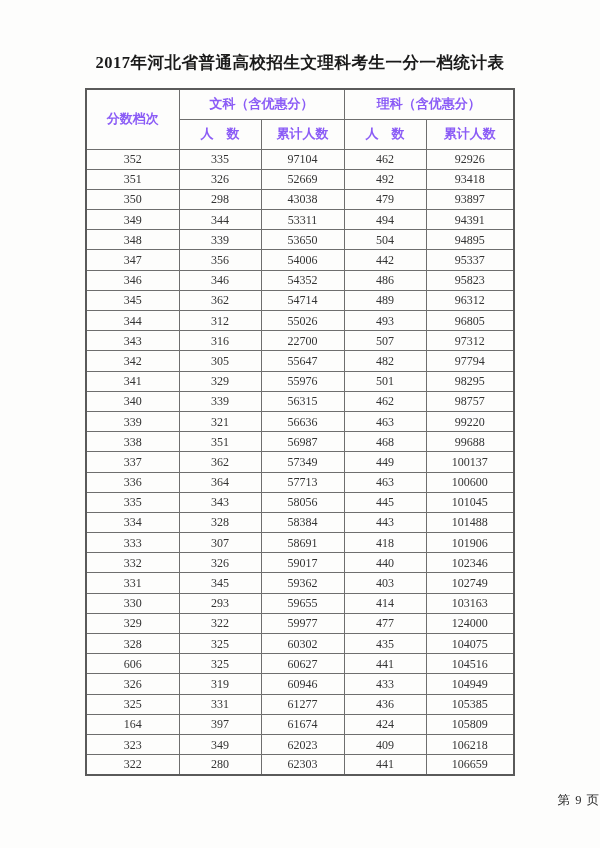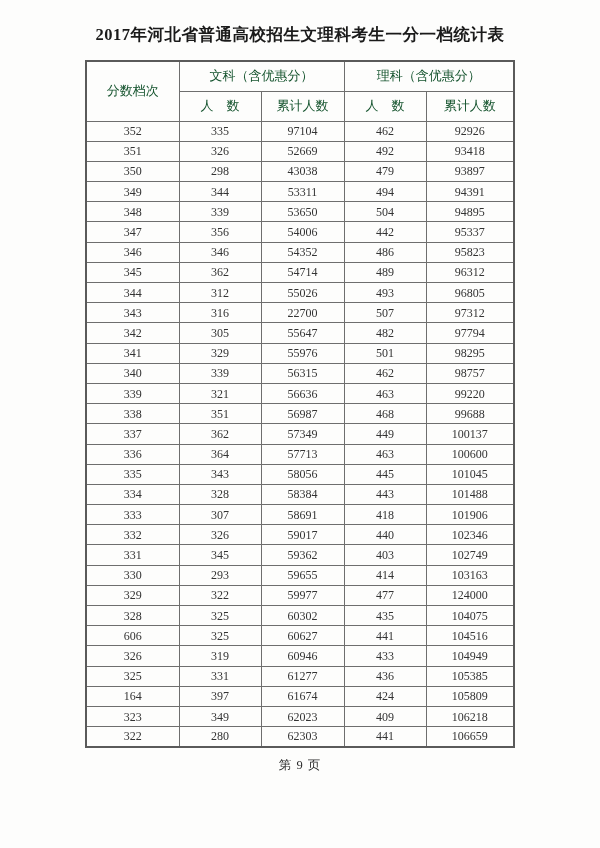--- a/index.html
+++ b/index.html
@@ -7,21 +7,21 @@
   .page {
     position: relative;
     width: 600px;
     height: 848px;
     background: #fdfdfc;
     font-family: "Liberation Serif", "DejaVu Serif", serif;
     color: #222;
     overflow: hidden;
   }
   .title {
-    padding-top: 24px;
+    padding-top: 52px;
     text-align: center;
     font-size: 16.5px;
     font-weight: bold;
     color: #1a1a1a;
     letter-spacing: 0.5px;
     line-height: 22px;
   }
   table.score-table {
     margin: 14px auto 0 auto;
     width: 428px;
@@ -31,32 +31,32 @@
   }
   table.score-table th,
   table.score-table td {
     border: 1px solid #6e6e6e;
     text-align: center;
     vertical-align: middle;
   }
   table.score-table thead th {
     height: 30px;
     font-size: 13px;
-    font-weight: normal;
-    color: #14532d;
+    font-weight: bold;
+    color: #8b5cf6;
   }
   table.score-table tbody td {
     height: 20.2px;
     font-size: 12px;
     color: #333;
     line-height: 1;
   }
   .footer {
-    margin-top: 9px;
-    text-align: center;
+    margin-top: 16px;
+    text-align: right;
     font-size: 12.5px;
     color: #2a2a2a;
     letter-spacing: 1px;
   }
 </style>
 </head>
 <body>
 
 <div class="page">
 

